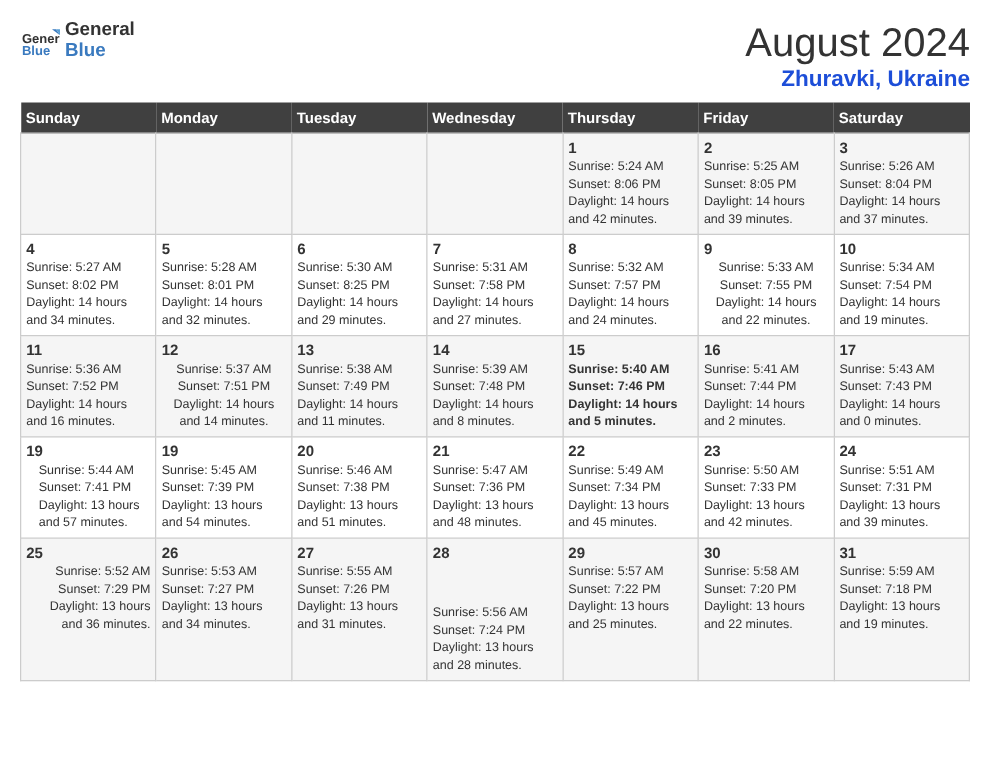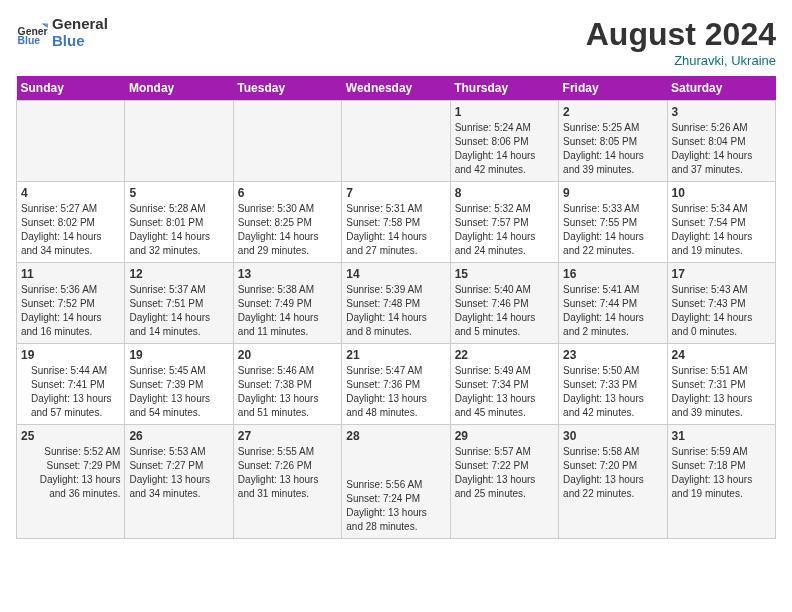--- a/index.html
+++ b/index.html
@@ -33,34 +33,34 @@
     .logo-icon {
       width: 32px;
       height: 32px;
     }
     .title-block {
       text-align: right;
     }
     .title-block h1 {
       font-size: 32px;
       color: #333;
+      font-weight: normal;
+    }
+    .title-block h2 {
+      font-size: 18px;
+      color: #1d4ed8;
       font-weight: bold;
-    }
-    .title-block h2 {
-      font-size: 13px;
-      color: #0f766e;
-      font-weight: normal;
     }
     table {
       width: 100%;
       border-collapse: collapse;
       font-size: 11px;
     }
     thead tr th {
-      background-color: #a21caf;
+      background-color: #404040;
       color: #fff;
       padding: 5px 4px;
       text-align: left;
       font-size: 12px;
       font-weight: bold;
     }
     tbody tr td {
       vertical-align: top;
       padding: 4px;
       border: 1px solid #ccc;
@@ -182,21 +182,21 @@
         </td>
         <td>
           <span class="day-num">8</span>
           <div class="day-info" style="white-space: pre-line;">Sunrise: 5:32 AM
 Sunset: 7:57 PM
 Daylight: 14 hours
 and 24 minutes.</div>
         </td>
         <td>
           <span class="day-num">9</span>
-          <div class="day-info" style="white-space: pre-line;">Sunrise: 5:33 AM
+          <div class="day-info" style="white-space: pre-line; text-align: center;">Sunrise: 5:33 AM
 Sunset: 7:55 PM
 Daylight: 14 hours
 and 22 minutes.</div>
         </td>
         <td>
           <span class="day-num">10</span>
           <div class="day-info" style="white-space: pre-line;">Sunrise: 5:34 AM
 Sunset: 7:54 PM
 Daylight: 14 hours
 and 19 minutes.</div>
@@ -205,42 +205,42 @@
       <tr>
         <td>
           <span class="day-num">11</span>
           <div class="day-info" style="white-space: pre-line;">Sunrise: 5:36 AM
 Sunset: 7:52 PM
 Daylight: 14 hours
 and 16 minutes.</div>
         </td>
         <td>
           <span class="day-num">12</span>
-          <div class="day-info" style="white-space: pre-line;">Sunrise: 5:37 AM
+          <div class="day-info" style="white-space: pre-line; text-align: center;">Sunrise: 5:37 AM
 Sunset: 7:51 PM
 Daylight: 14 hours
 and 14 minutes.</div>
         </td>
         <td>
           <span class="day-num">13</span>
           <div class="day-info" style="white-space: pre-line;">Sunrise: 5:38 AM
 Sunset: 7:49 PM
 Daylight: 14 hours
 and 11 minutes.</div>
         </td>
         <td>
           <span class="day-num">14</span>
           <div class="day-info" style="white-space: pre-line;">Sunrise: 5:39 AM
 Sunset: 7:48 PM
 Daylight: 14 hours
 and 8 minutes.</div>
         </td>
         <td>
           <span class="day-num">15</span>
-          <div class="day-info" style="white-space: pre-line;">Sunrise: 5:40 AM
+          <div class="day-info" style="white-space: pre-line; font-weight: bold;">Sunrise: 5:40 AM
 Sunset: 7:46 PM
 Daylight: 14 hours
 and 5 minutes.</div>
         </td>
         <td>
           <span class="day-num">16</span>
           <div class="day-info" style="white-space: pre-line;">Sunrise: 5:41 AM
 Sunset: 7:44 PM
 Daylight: 14 hours
 and 2 minutes.</div>

